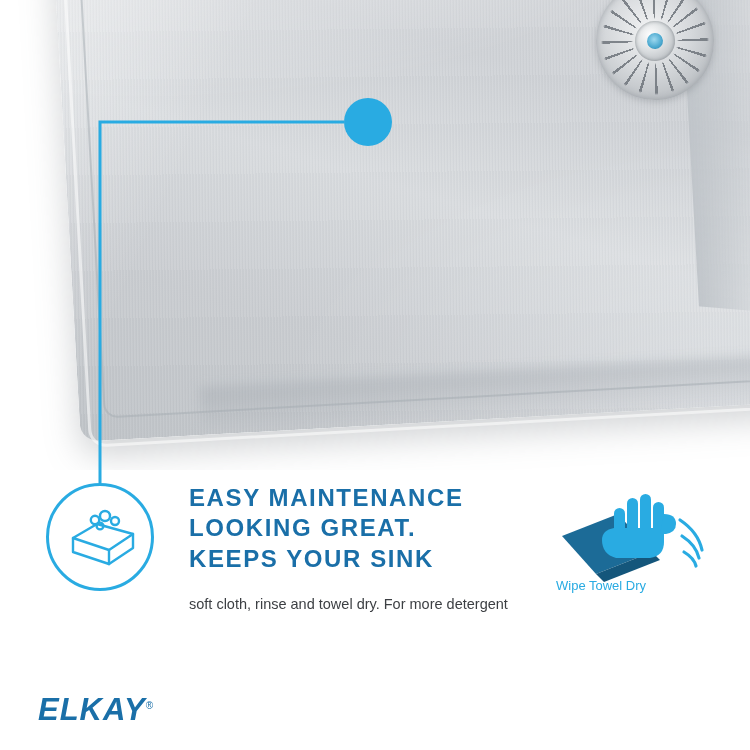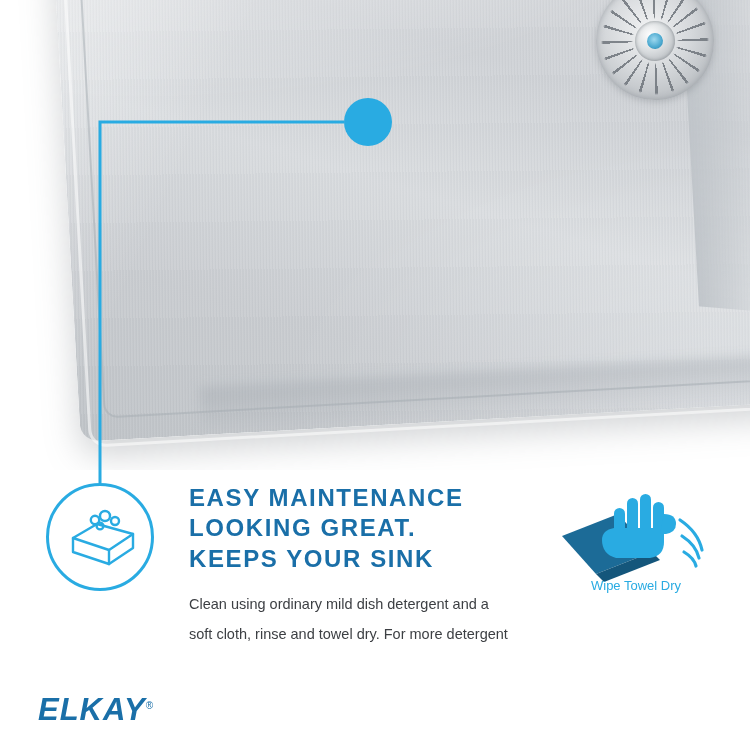--- a/index.html
+++ b/index.html
@@ -213,21 +213,20 @@
     left: 556px;
     top: 490px;
     width: 160px;
     height: 110px;
   }
   .wipe-caption {
     position: absolute;
     left: 556px;
     top: 578px;
     width: 160px;
-    text-align: center;
     color: #29abe2;
     font-size: 13px;
   }
 
   
   .logo {
     position: absolute;
     left: 38px;
     top: 686px;
     width: 180px;
@@ -289,21 +288,20 @@
     </svg>
   </div>
 
   <div class="headline">
     <div>EASY MAINTENANCE</div>
     <div>LOOKING GREAT.</div>
     <div>KEEPS YOUR SINK</div>
   </div>
 
   <div class="bodytext">
-    <div>Clean using ordinary mild dish detergent and a</div>
     <div>soft cloth, rinse and towel dry. For more detergent</div>
   </div>
 
   <div class="wipe">
     <svg width="160" height="110" viewBox="0 0 160 110">
 
       <path d="M6 46 L62 24 L96 62 L40 84 Z" fill="#1c6b97"></path>
       <path d="M40 84 L96 62 L104 70 L48 92 Z" fill="#14567b"></path>
 
       <g fill="#29abe2">

